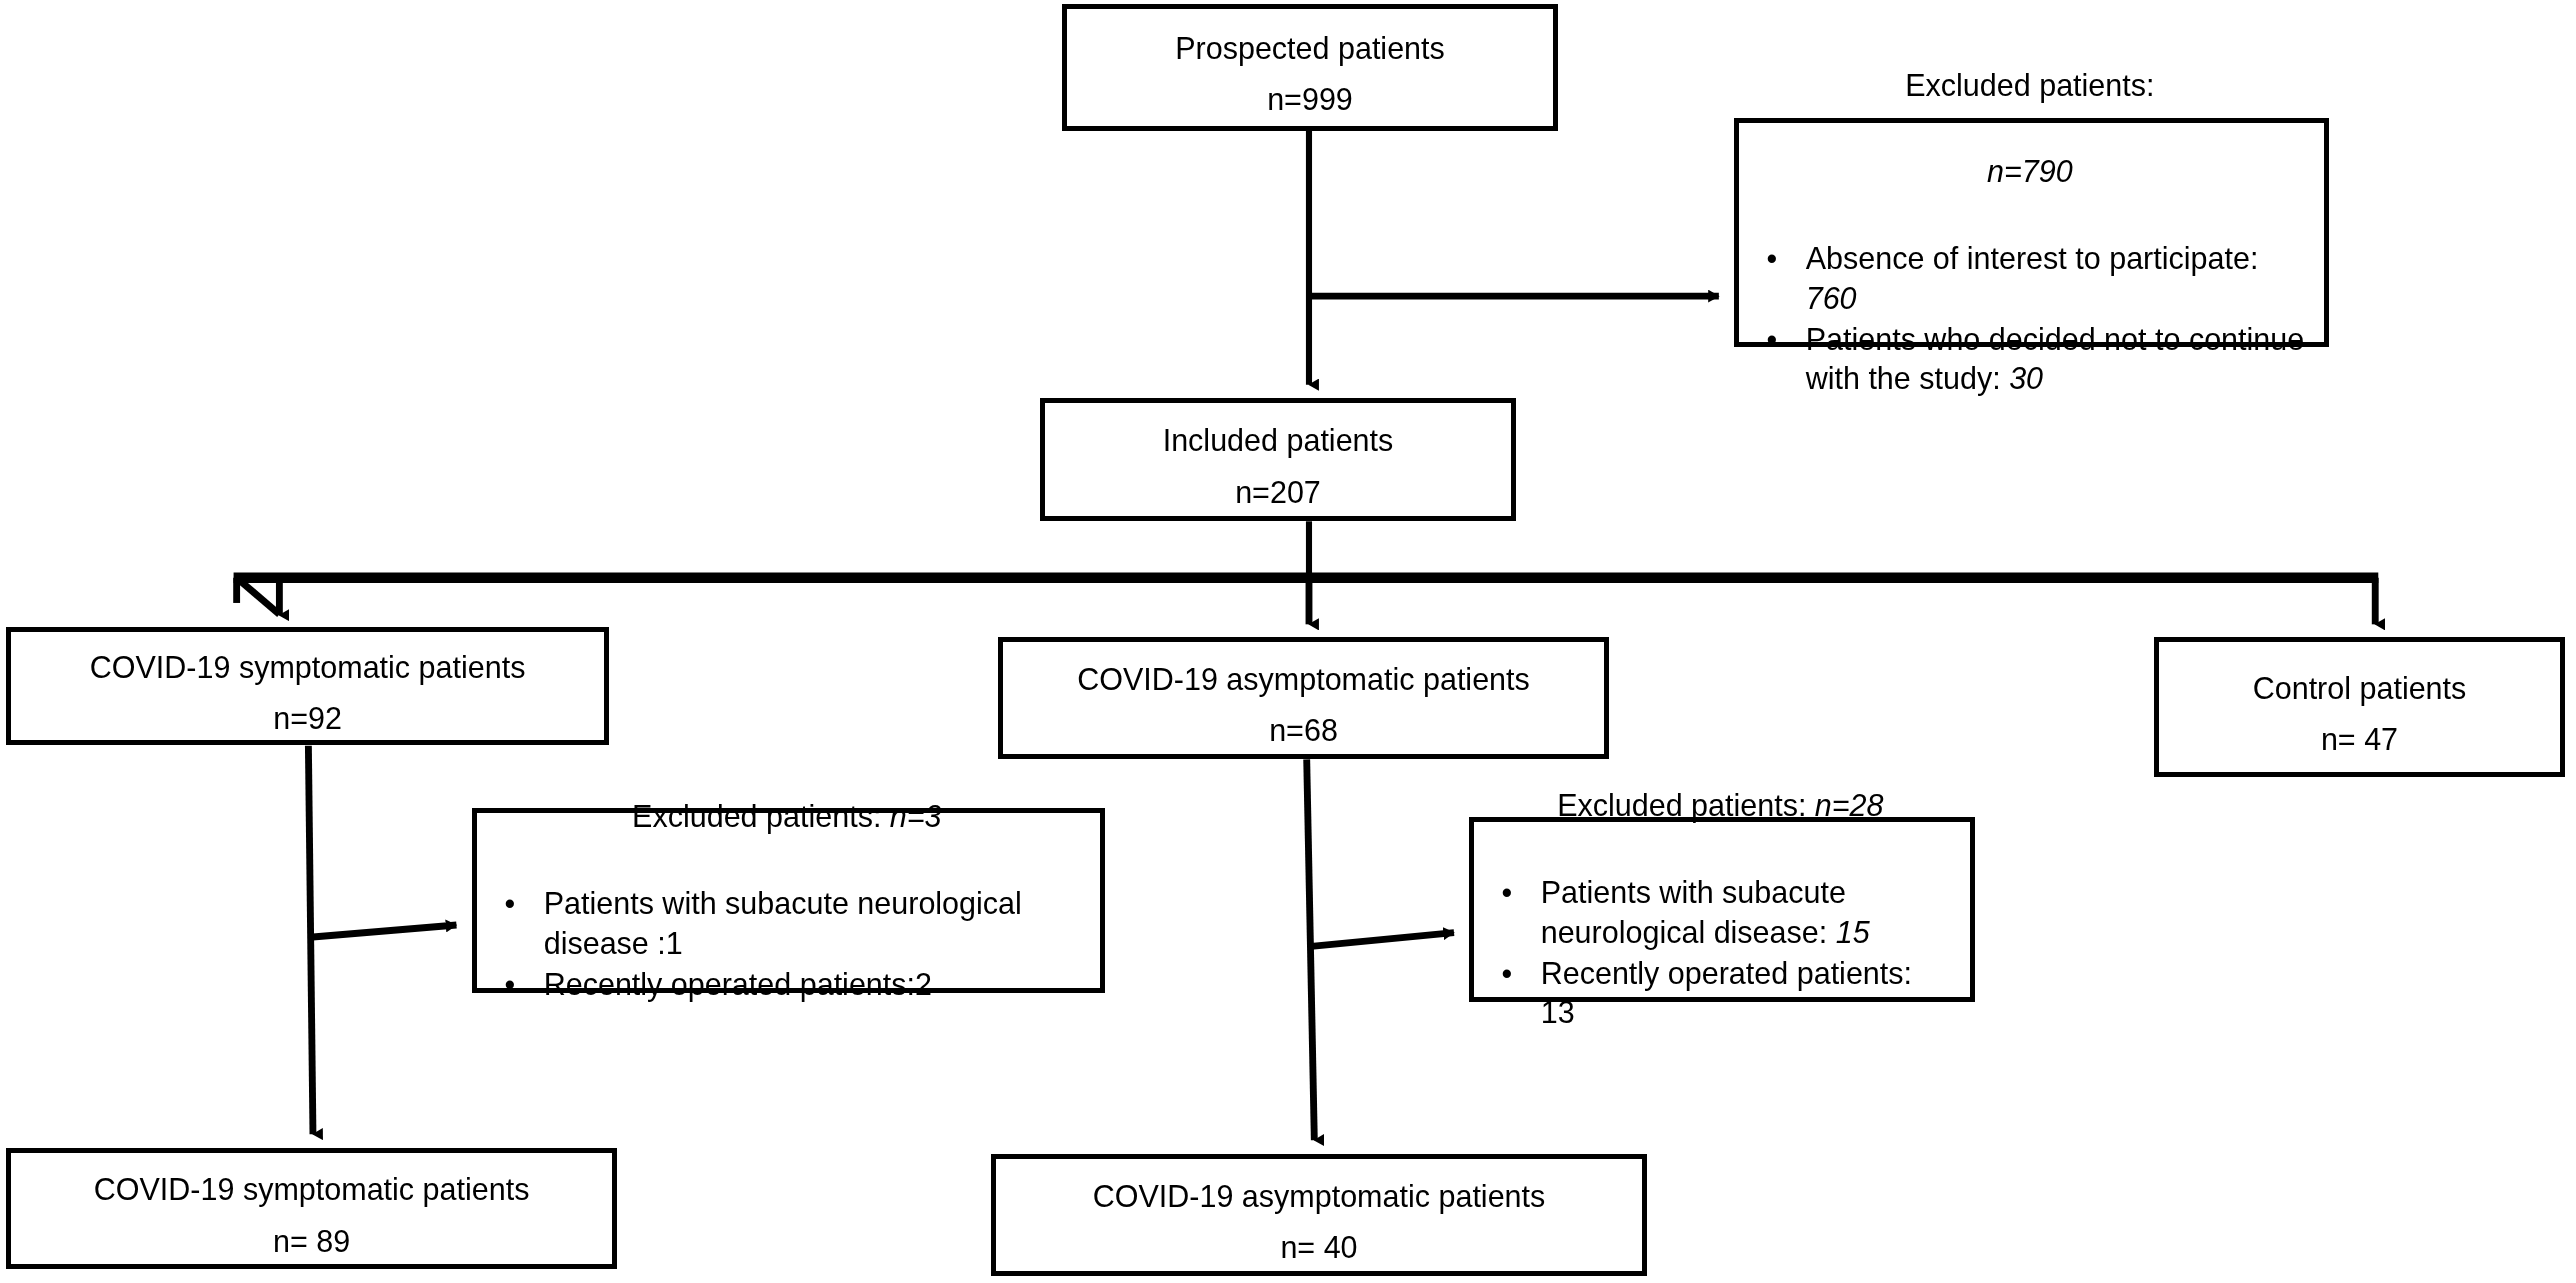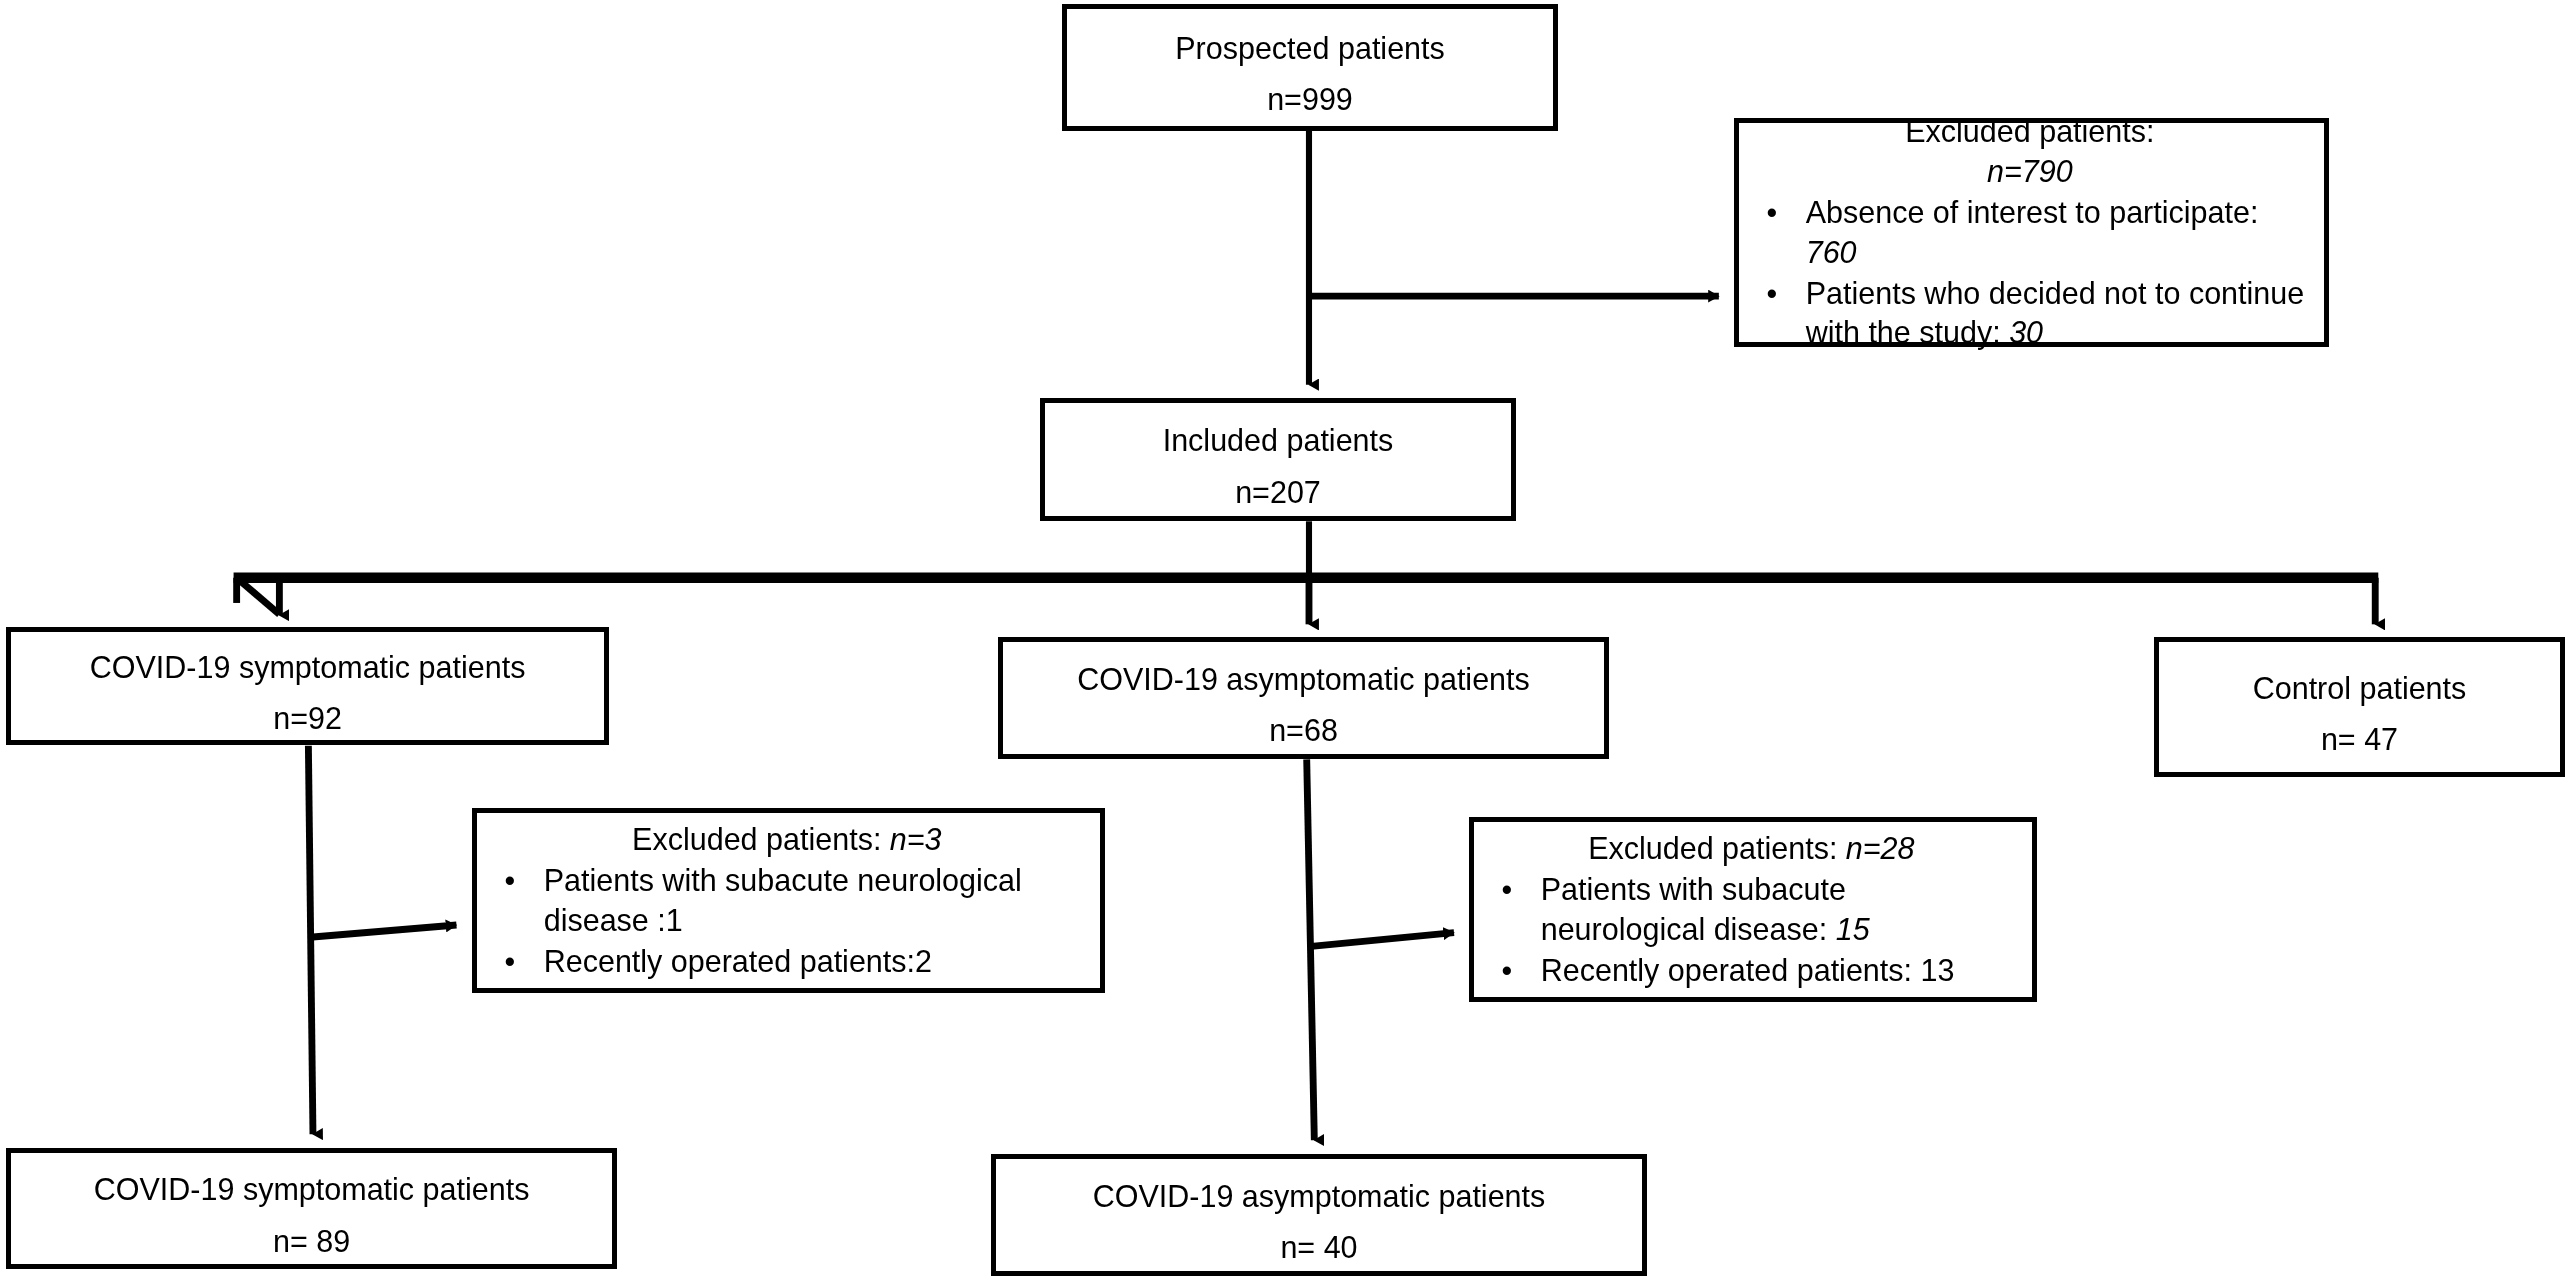--- a/index.html
+++ b/index.html
@@ -45,20 +45,21 @@
   .bullet-box {
     position: absolute;
     box-sizing: border-box;
     background: #ffffff;
     border: 5.3px solid #000000;
     display: flex;
     flex-direction: column;
     justify-content: center;
     color: #000000;
     padding: 6.1px 17px 6.1px 13.7px;
+    gap: 46px;
   }
   .bullet-box .heading {
     text-align: center;
     font-size: 30.5px;
     line-height: 1.30;
   }
   .bullet-box .heading .em { font-style: italic; }
   .bullet-list {
     margin: 0;
     padding: 0;
@@ -81,21 +82,21 @@
   .bullet-list li .em { font-style: italic; }
 
   
   #node-prospected     { left: 1062px; top: 3.8px;    width: 496px; height: 127px; }
   #node-excluded-790   { left: 1734px; top: 118px;  width: 595px; height: 229px; }
   #node-included       { left: 1040px; top: 398px;  width: 476px; height: 123px; }
   #node-symptomatic    { left: 6.1px;    top: 627px;  width: 603px; height: 118px; }
   #node-asymptomatic   { left: 998px; top: 637px;  width: 611px; height: 122px; }
   #node-control        { left: 2154px; top: 637px;  width: 411px; height: 140px; }
   #node-excluded-3     { left: 472px;  top: 808px; width: 633px; height: 185px; }
-  #node-excluded-28    { left: 1469px; top: 817px; width: 568px; height: 185px; }
+  #node-excluded-28    { left: 1469px; top: 817px; width: 506px; height: 185px; }
   #node-symptomatic-f  { left: 6.1px;    top: 1148px; width: 611px; height: 121px; }
   #node-asymptomatic-f { left: 991px; top: 1154px; width: 656px; height: 122px; }
 </style>
 </head>
 <body>
 
 <div id="page">
 
   <svg class="connectors" viewBox="0 0 3375 1681" width="2576" height="1283" xmlns="http://www.w3.org/2000/svg">
     <defs>

